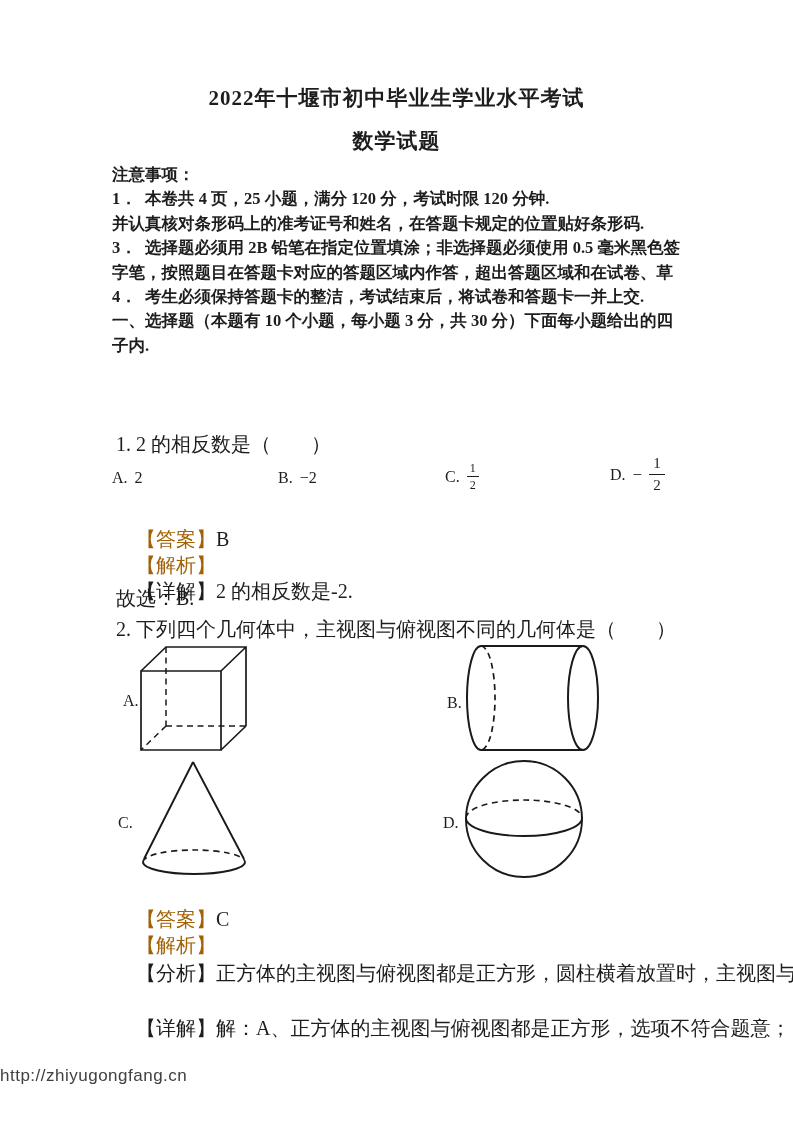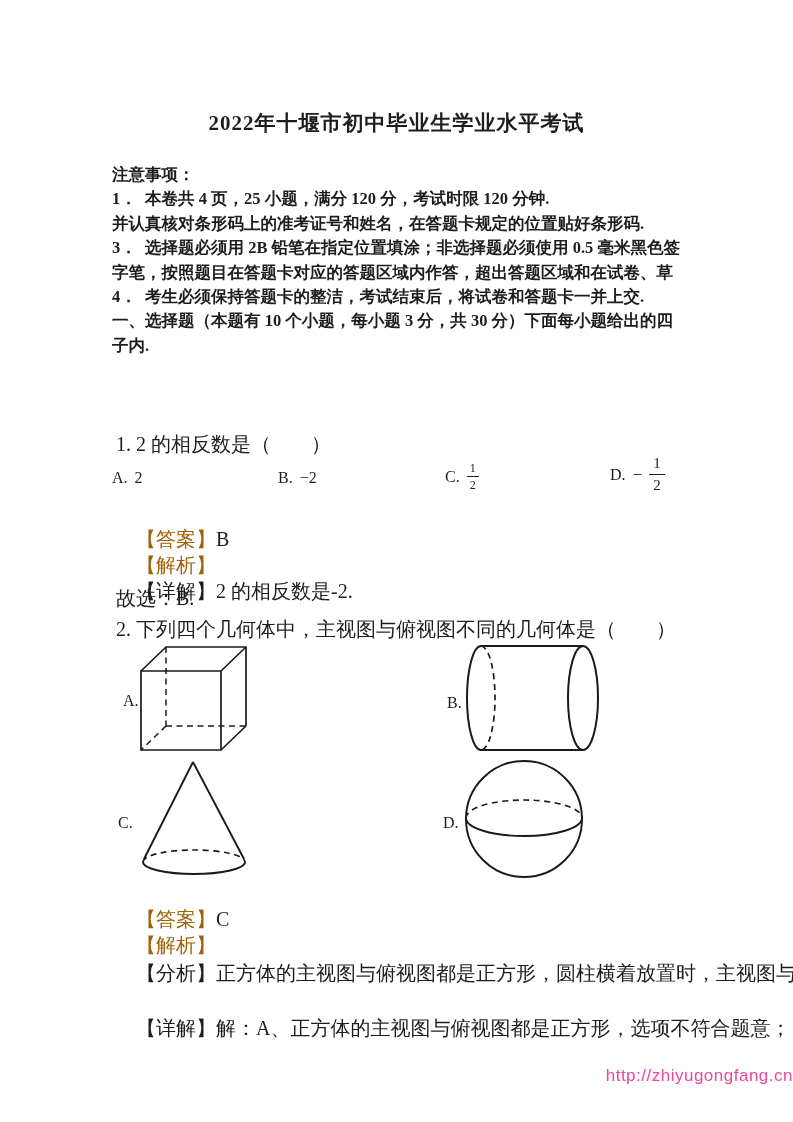--- a/index.html
+++ b/index.html
@@ -34,30 +34,31 @@
   .frac-small .den { padding:2px 3px 0; }
   .frac-big { font-size:15px; }
   .frac-big .num { padding:0 4px 3px; }
   .frac-big .den { padding:3px 4px 0; }
   .minus-mid { font-size:17px; }
   .fig-label { position:absolute; font-size:16px; }
   svg { position:absolute; overflow:visible; }
   svg path, svg ellipse, svg circle { fill:none; stroke:#1a1a1a; }
   .footer {
     position:absolute; left:0; top:1066px; width:100%;
-    text-align:right; color:#ec4899; font-size:17px; letter-spacing:0.5px;
+    text-align:left; color:#404040; font-size:17px; letter-spacing:0.5px;
     font-family:"Liberation Sans","DejaVu Sans",sans-serif;
   }
 </style>
 </head>
 <body>
 
 <div class="page">
 
-  <div class="title" style="top:109px">2022年十堰市初中毕业生学业水平考试</div>
+  <div class="title" style="top:84px">2022年十堰市初中毕业生学业水平考试</div>
+  <div class="title" style="top:127px">数学试题</div>
 
   <div class="notices">
     <div class="nline">注意事项：</div>
     <div class="nline">1．  本卷共 4 页，25 小题，满分 120 分，考试时限 120 分钟.</div>
     <div class="nline">并认真核对条形码上的准考证号和姓名，在答题卡规定的位置贴好条形码.</div>
     <div class="nline">3．  选择题必须用 2B 铅笔在指定位置填涂；非选择题必须使用 0.5 毫米黑色签</div>
     <div class="nline">字笔，按照题目在答题卡对应的答题区域内作答，超出答题区域和在试卷、草</div>
     <div class="nline">4．  考生必须保持答题卡的整洁，考试结束后，将试卷和答题卡一并上交.</div>
     <div class="nline">一、选择题（本题有 10 个小题，每小题 3 分，共 30 分）下面每小题给出的四</div>
     <div class="nline">子内.</div>

